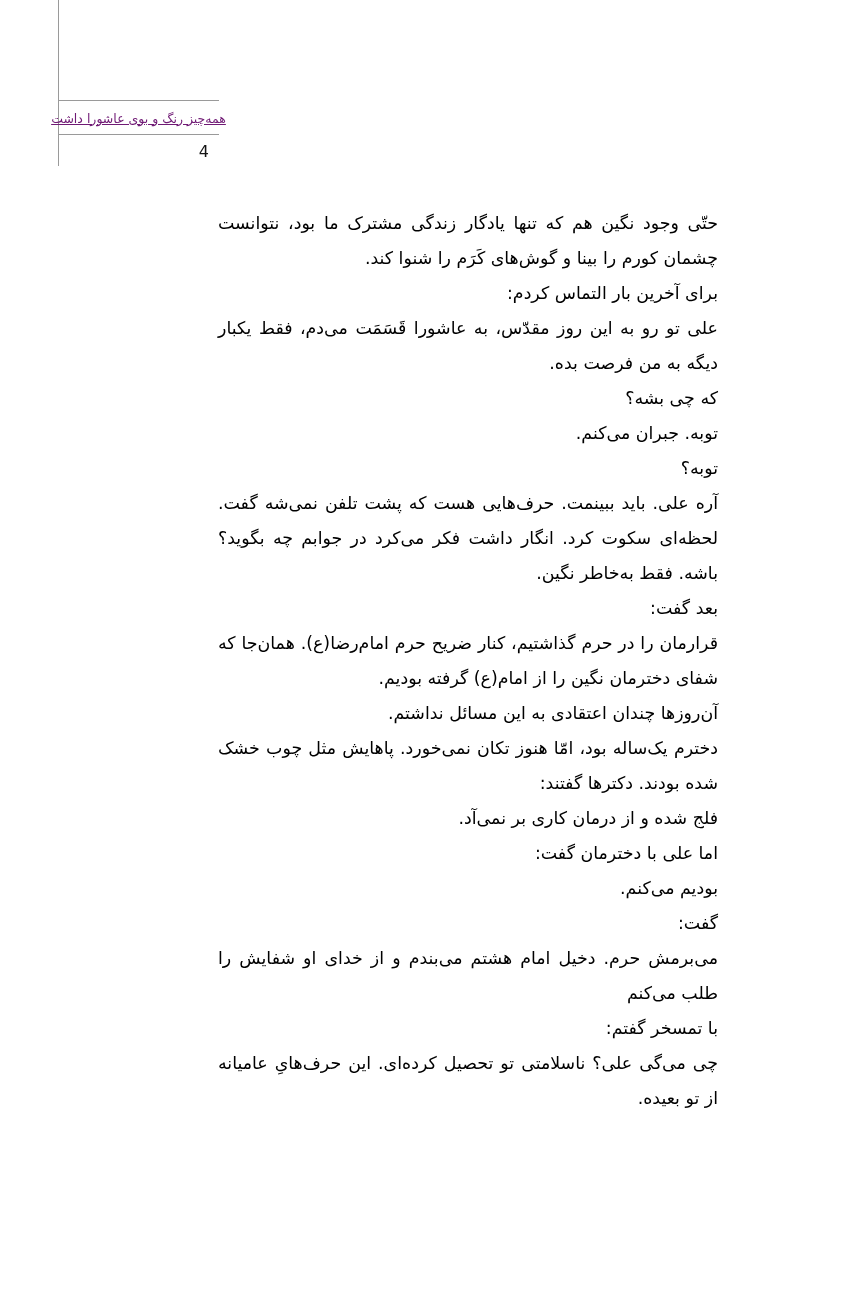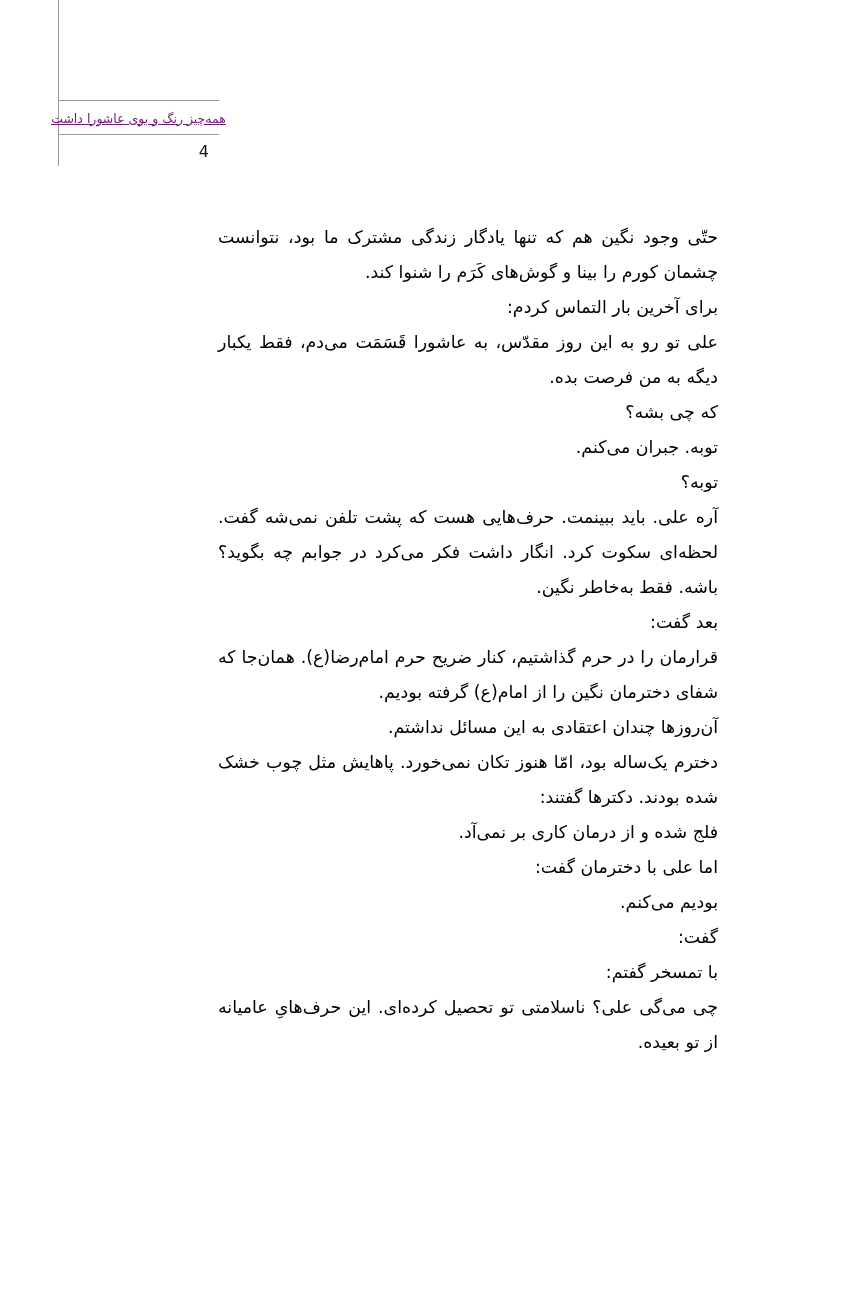--- a/index.html
+++ b/index.html
@@ -88,21 +88,20 @@
   .text-block {
     position: absolute;
     right: 139px;   
     top: 206px;
     width: 500px;   
     direction: rtl;
     text-align: right;
     font-size: 17.4px;
     line-height: 35px;
     color: #000000;
-    margin-top: 14px;
   }
 
   .text-line {
     display: block;
     white-space: nowrap;
     direction: rtl;
   }
 
   
   .text-line.justify {
@@ -144,17 +143,18 @@
     <div class="text-line justify">لحظه‌ای سکوت کرد. انگار داشت فکر می‌کرد در جوابم چه بگوید؟</div>
     <div class="text-line">باشه. فقط به‌خاطر نگین.</div>
     <div class="text-line">بعد گفت:</div>
     <div class="text-para">قرارمان را در حرم گذاشتیم، کنار ضریح حرم امام‌رضا(ع). همان‌جا که شفای دخترمان نگین را از امام(ع) گرفته بودیم.</div>
     <div class="text-line">آن‌روزها چندان اعتقادی به این مسائل نداشتم.</div>
     <div class="text-para">دخترم یک‌ساله بود، امّا هنوز تکان نمی‌خورد. پاهایش مثل چوب خشک شده بودند. دکترها گفتند:</div>
     <div class="text-line">فلج شده و از درمان کاری بر نمی‌آد.</div>
     <div class="text-line">اما علی با دخترمان گفت:</div>
     <div class="text-line">بودیم می‌کنم.</div>
     <div class="text-line">گفت:</div>
+    <div class="text-para">می‌برمش حرم. دخیل امام هشتم می‌بندم و از خدای او شفایش را طلب می‌کنم</div>
     <div class="text-line">با تمسخر گفتم:</div>
     <div class="text-para">چی می‌گی علی؟ ناسلامتی تو تحصیل کرده‌ای. این حرف‌هایِ عامیانه از تو بعیده.</div>
   </div>
 
 </div>
 
 </body></html>

